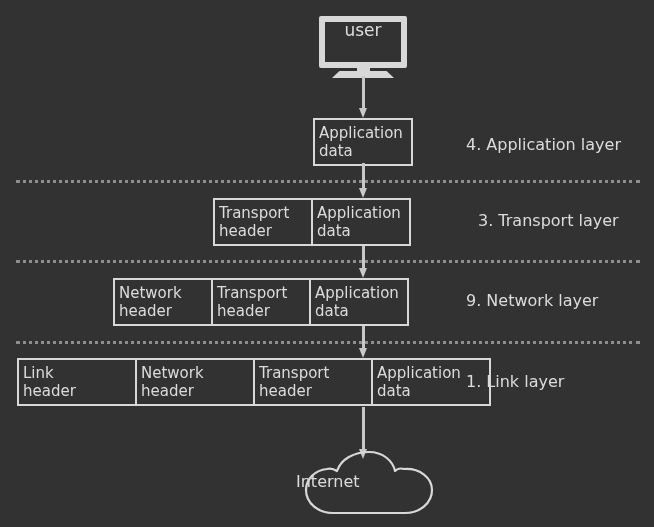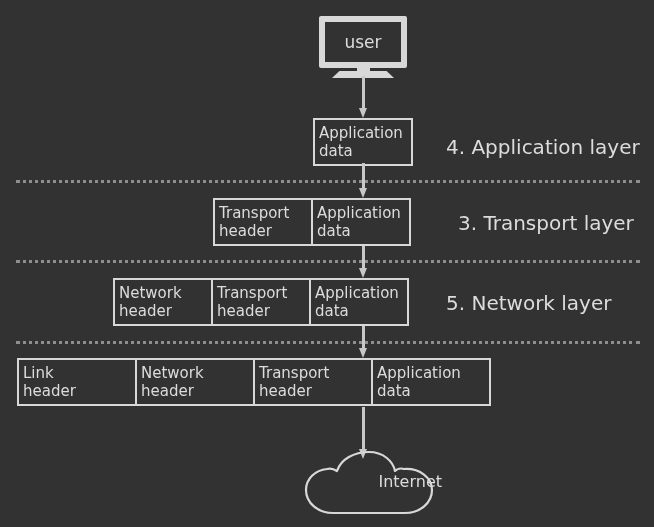--- a/index.html
+++ b/index.html
@@ -24,21 +24,20 @@
     position: absolute;
     left: 319px;
     top: 16px;
     width: 88px;
     height: 52px;
     border: 6px solid #d8d8d8;
     border-radius: 2px;
     box-sizing: border-box;
     background: #333232;
     display: flex;
-    align-items: center;
     justify-content: center;
   }
   .monitor-label {
     color: #dcdcdc;
     font-size: 17px;
     line-height: 1;
   }
   .monitor-neck {
     position: absolute;
     left: 357px;
@@ -93,23 +92,23 @@
     height: 0;
     border-top: 3px dotted #8e8e8e;
   }
   #divider-1 { top: 180px; }
   #divider-2 { top: 260px; }
   #divider-3 { top: 341px; }
 
   
   .layer-label {
     position: absolute;
-    left: 446px;
-    color: #dcdcdc;
-    font-size: 20px;
+    left: 466px;
+    color: #dcdcdc;
+    font-size: 16px;
     line-height: 1;
     white-space: nowrap;
   }
   #label-4 { top: 137px; }
   #label-3 { top: 213px; margin-left: 12px; }
   #label-2 { top: 293px; }
   #label-1 { top: 374px; }
 
   
   .arrow {
@@ -159,21 +158,21 @@
     left: 296px;
     top: 448px;
     width: 146px;
     height: 70px;
   }
   #cloud-label {
     position: absolute;
     left: 296px;
     top: 474px;
     width: 146px;
-    text-align: right;
+    text-align: left;
     color: #dcdcdc;
     font-size: 16px;
     line-height: 1;
   }
 </style>
 </head>
 <body>
 
 <div id="diagram">
 
@@ -229,21 +228,21 @@
     </div>
     <div class="cell">
       <span>Transport</span>
       <span>header</span>
     </div>
     <div class="cell">
       <span>Application</span>
       <span>data</span>
     </div>
   </div>
-  <div class="layer-label" id="label-2">5. Network layer</div>
+  <div class="layer-label" id="label-2">9. Network layer</div>
 
   <div class="divider" id="divider-3"></div>
 
   <div class="arrow" id="arrow-4">
     <div class="shaft"></div>
     <div class="head"></div>
   </div>
 
   <div class="packet-row" id="row-link">
     <div class="cell">
@@ -256,20 +255,21 @@
     </div>
     <div class="cell">
       <span>Transport</span>
       <span>header</span>
     </div>
     <div class="cell">
       <span>Application</span>
       <span>data</span>
     </div>
   </div>
+  <div class="layer-label" id="label-1">1. Link layer</div>
 
   <div class="arrow" id="arrow-5">
     <div class="shaft"></div>
     <div class="head"></div>
   </div>
 
   <svg id="cloud" viewBox="0 0 146 70">
     <path d="M 73 4
              C 87 4 97 13 99 23
              C 101 21 105 20 108 21

